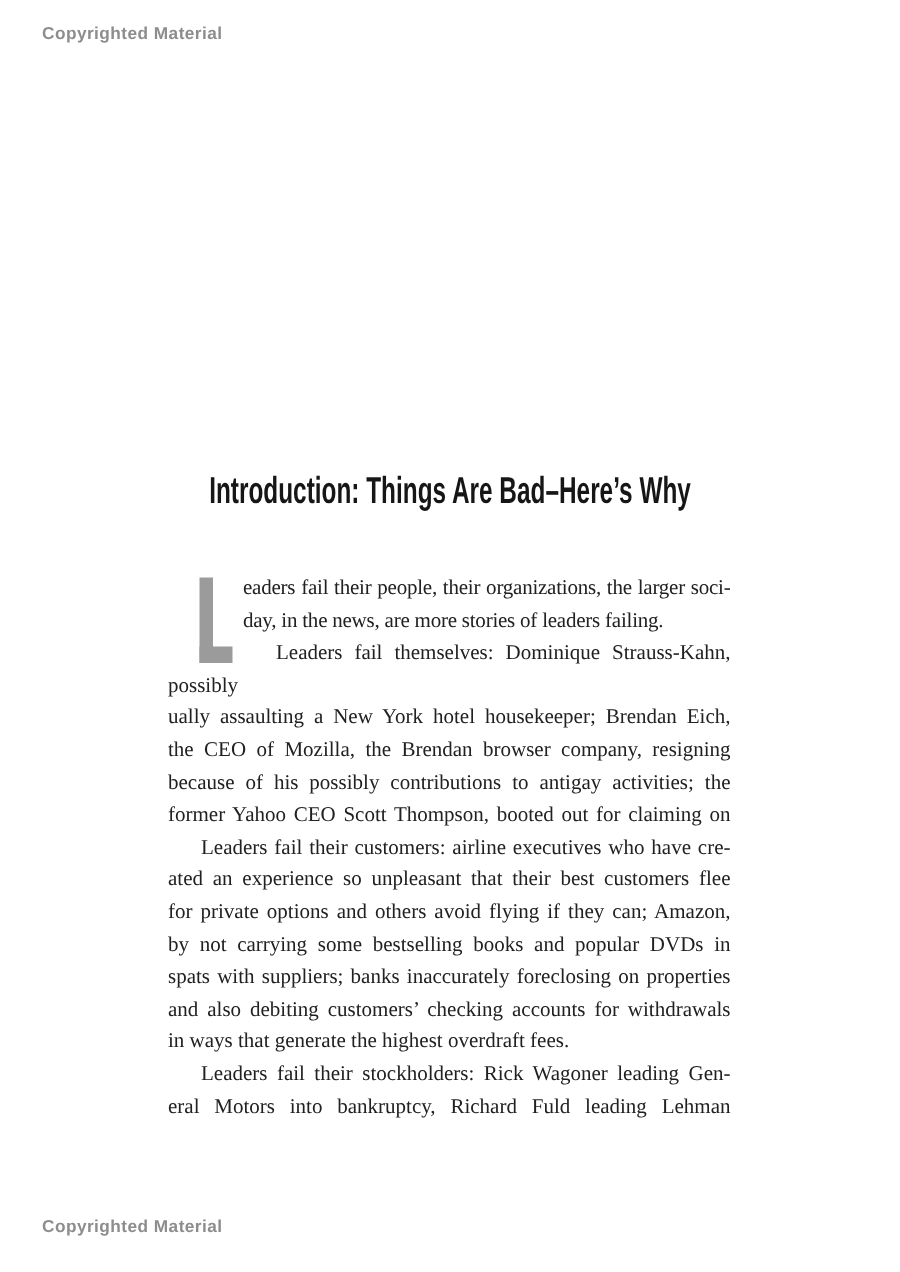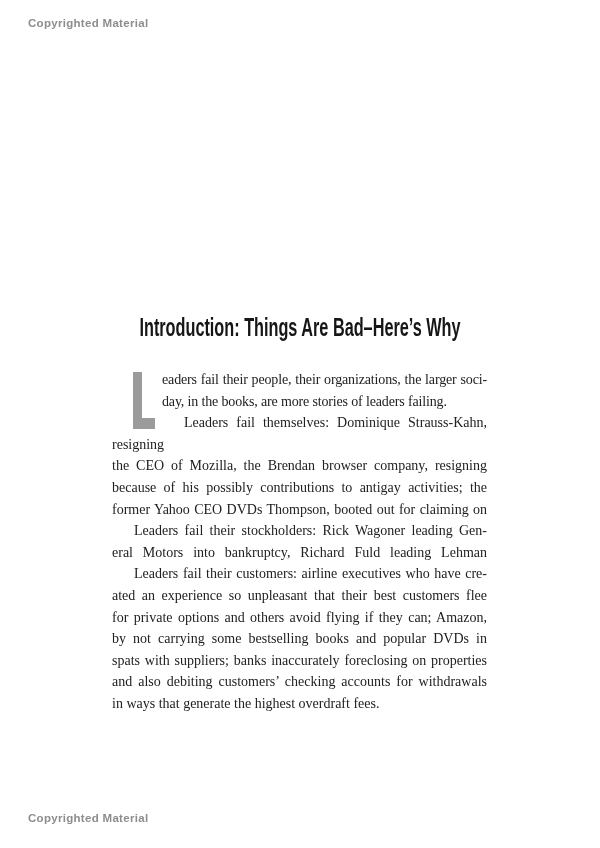--- a/index.html
+++ b/index.html
@@ -27,21 +27,21 @@
     font-family: "Liberation Sans", sans-serif;
     font-weight: bold;
     font-size: 25px; line-height: 27px;
     color: var(--title-color, #161616);
     transform: scaleX(0.65);
     transform-origin: 50% 50%;
     white-space: nowrap;
   }
 
   .body-col {
-    position: absolute; left: 112px; top: 369px; width: 375px;
+    position: absolute; left: 112px; top: 382px; width: 375px;
     font-family: "Liberation Serif", serif;
     font-size: 14px; line-height: 21.6px;
     color: var(--body-color, #212121);
   }
   .para { margin: 0; }
   .para.has-dropcap { margin-left: 21px; letter-spacing: -0.15px; }
   .line {
     text-align: justify;
     text-align-last: justify;
     text-justify: inter-word;
@@ -68,36 +68,37 @@
 <div class="copyright top">Copyrighted Material</div>
 
 <h1 class="chapter-title">Introduction: Things Are Bad–Here’s Why</h1>
 
 <div class="body-col">
     <div class="para has-dropcap">
       <div class="dropcap">
         <span class="hidden-letter">L</span>
       </div>
       <div class="line">eaders fail their people, their organizations, the larger soci-</div>
-      <div class="line last">day, in the books, are more stories of leaders failing.</div>
+      <div class="line last">day, in the news, are more stories of leaders failing.</div>
     </div>
     <div class="para">
-      <div class="line indent">Leaders fail themselves: Dominique Strauss-Kahn, resigning</div>
+      <div class="line indent">Leaders fail themselves: Dominique Strauss-Kahn, possibly</div>
+      <div class="line">ually assaulting a New York hotel housekeeper; Brendan Eich,</div>
       <div class="line">the CEO of Mozilla, the Brendan browser company, resigning</div>
       <div class="line">because of his possibly contributions to antigay activities; the</div>
-      <div class="line">former Yahoo CEO DVDs Thompson, booted out for claiming on</div>
-    </div>
-    <div class="para">
-      <div class="line indent">Leaders fail their stockholders: Rick Wagoner leading Gen-</div>
-      <div class="line">eral Motors into bankruptcy, Richard Fuld leading Lehman</div>
+      <div class="line">former Yahoo CEO Scott Thompson, booted out for claiming on</div>
     </div>
     <div class="para">
       <div class="line indent">Leaders fail their customers: airline executives who have cre-</div>
       <div class="line">ated an experience so unpleasant that their best customers flee</div>
       <div class="line">for private options and others avoid flying if they can; Amazon,</div>
       <div class="line">by not carrying some bestselling books and popular DVDs in</div>
       <div class="line">spats with suppliers; banks inaccurately foreclosing on properties</div>
       <div class="line">and also debiting customers’ checking accounts for withdrawals</div>
       <div class="line last">in ways that generate the highest overdraft fees.</div>
     </div>
+    <div class="para">
+      <div class="line indent">Leaders fail their stockholders: Rick Wagoner leading Gen-</div>
+      <div class="line">eral Motors into bankruptcy, Richard Fuld leading Lehman</div>
+    </div>
   </div>
 
 <div class="copyright bottom">Copyrighted Material</div>
 
 </body></html>

